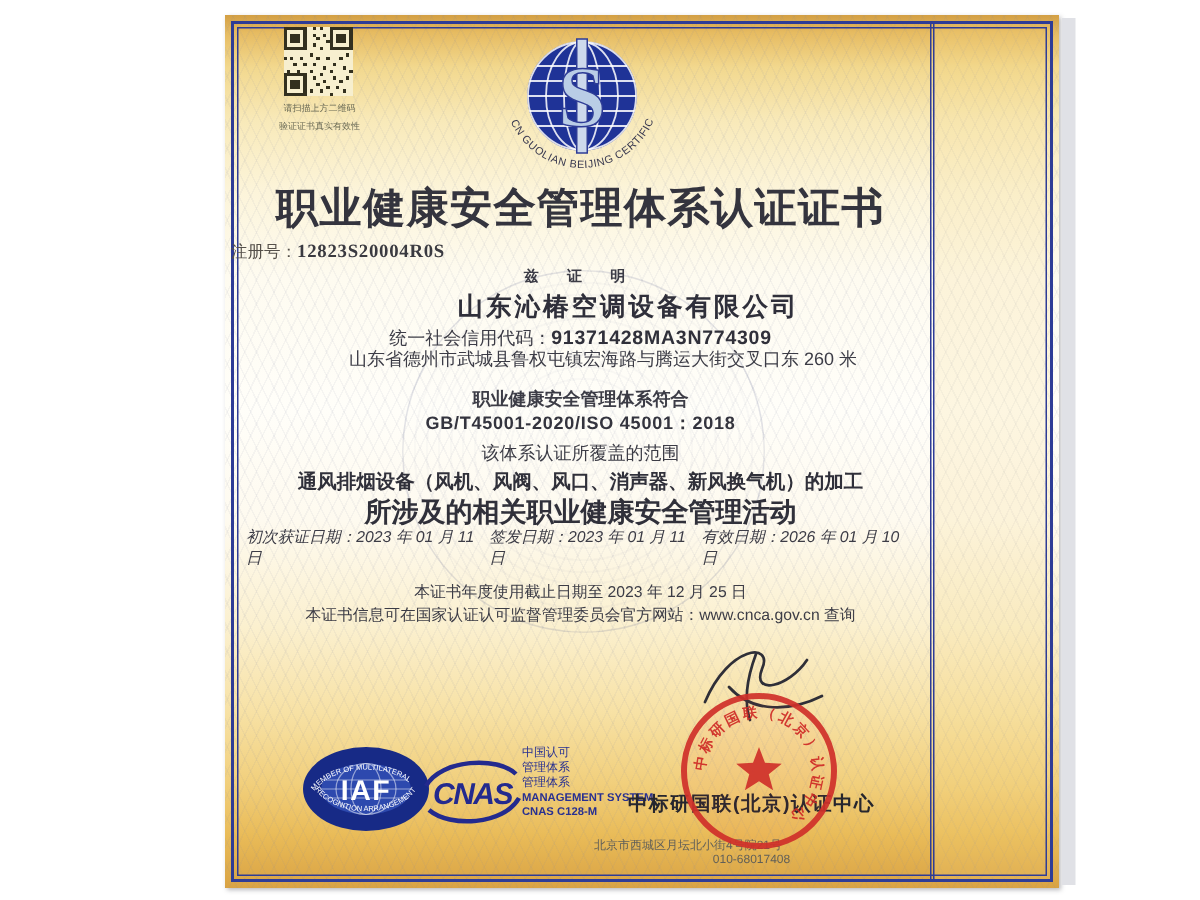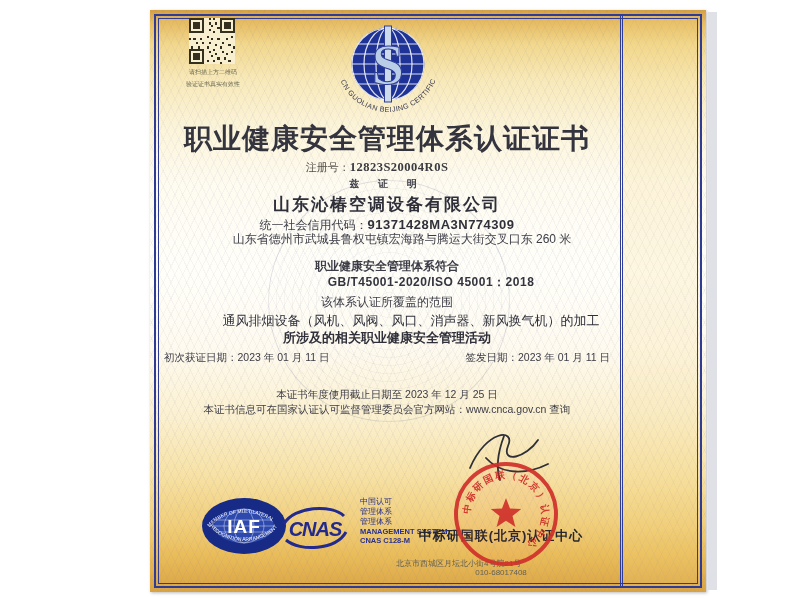--- a/index.html
+++ b/index.html
@@ -23,41 +23,41 @@
     background:rgba(244,214,130,.20);}
   .fold-line{position:absolute;left:470px;top:4px;bottom:4px;width:0;
     border-left:3px double #2e3c96;}
   .scan-edge{position:absolute;left:708px;top:12px;width:9px;height:578px;background:#e0e1e6;}
   .line{position:absolute;left:4px;width:466px;text-align:center;color:#3c3c46;}
   .qr{position:absolute;left:38px;top:8px;width:48px;height:46px;}
   .qr-cap{position:absolute;left:18px;width:90px;text-align:center;font-size:6px;
     color:#6a6a55;letter-spacing:0;}
   .logo{position:absolute;left:178px;top:12px;width:120px;height:104px;}
   .title{top:110px;font-size:28px;font-weight:bold;color:#34343e;letter-spacing:1px;}
-  .reg{top:150px;text-align:center;padding-right:20px;width:446px;font-size:11px;color:#55504a;}
+  .reg{top:150px;text-align:left;padding-right:20px;width:446px;font-size:11px;color:#55504a;}
   .reg b{font-family:"Liberation Serif",serif;font-size:12.5px;color:#3a3a40;letter-spacing:.5px;}
   .certify{top:167px;font-size:10px;font-weight:600;letter-spacing:8px;}
-  .company{top:183px;font-size:17px;font-weight:bold;color:#2f2f3a;letter-spacing:2px;}
+  .company{top:183px;font-size:17px;font-weight:bold;color:#2f2f3a;letter-spacing:2px;padding-left:32px;}
   .credit{top:207px;font-size:12px;}
   .credit b{font-size:13px;color:#30303a;letter-spacing:.5px;}
   .addr{top:221px;font-size:12px;margin-left:15px;}
   .conform{top:248px;font-size:12px;font-weight:bold;}
-  .standard{top:264px;font-size:12px;font-weight:bold;letter-spacing:.5px;color:#34343e;padding-left:44px;}
+  .standard{top:264px;font-size:12px;font-weight:bold;letter-spacing:.5px;color:#34343e;}
   .scopeT{top:284px;font-size:12px;}
-  .scope1{top:302px;font-size:13px;font-weight:normal;color:#30303a;margin-left:24px;}
-  .scope2{top:319px;font-size:13px;font-weight:bold;color:#30303a;}
+  .scope1{top:302px;font-size:13px;font-weight:bold;color:#30303a;}
+  .scope2{top:319px;font-size:18px;font-weight:bold;color:#30303a;}
   .dates{top:341px;left:14px;width:446px;display:flex;justify-content:space-between;
-    font-size:10.5px;color:#3c3c46;text-align:left;position:absolute;}
+    font-size:10.5px;color:#3c3c46;text-align:left;position:absolute;font-style:italic;}
   .note1{top:363px;font-size:10.5px;}
   .note2{top:378px;font-size:10.5px;}
   .note3{top:393px;font-size:10.5px;}
   .iaf{position:absolute;left:50px;top:486px;width:88px;height:60px;}
   .cnas{position:absolute;left:132px;top:492px;width:66px;height:52px;}
   .cnas-text{position:absolute;left:198px;top:487px;width:120px;text-align:left;
-    color:#283091;font-size:8px;line-height:10px;margin-left:12px;}
+    color:#283091;font-size:8px;line-height:10px;}
   .cnas-text .b{font-weight:bold;font-size:7.5px;line-height:9px;}
   .issuer{position:absolute;left:246px;top:517px;width:210px;text-align:center;
     font-size:13px;font-weight:bold;color:#26262e;letter-spacing:1px;}
   .iss-addr{position:absolute;left:246px;top:548px;width:210px;
     font-size:8px;color:#605f58;}
   .iss-phone{position:absolute;left:246px;top:558px;width:210px;text-align:center;
     font-size:8px;color:#605f58;}
   .signature{position:absolute;left:308px;top:414px;width:100px;height:62px;}
   .seal{position:absolute;left:300px;top:448px;width:112px;height:112px;opacity:.92;}
 </style>
@@ -164,20 +164,21 @@
   <div class="line addr">山东省德州市武城县鲁权屯镇宏海路与腾运大街交叉口东 260 米</div>
   <div class="line conform">职业健康安全管理体系符合</div>
   <div class="line standard">GB/T45001-2020/ISO 45001：2018</div>
   <div class="line scopeT">该体系认证所覆盖的范围</div>
   <div class="line scope1">通风排烟设备（风机、风阀、风口、消声器、新风换气机）的加工</div>
   <div class="line scope2">所涉及的相关职业健康安全管理活动</div>
 
   <div class="dates">
     <span><span>初次获证日期：</span><span>2023 年 01 月 11 日</span></span>
     <span><span>签发日期：</span><span>2023 年 01 月 11 日</span></span>
+    <span><span>有效日期：</span><span>2026 年 01 月 10 日</span></span>
   </div>
 
   <div class="line note2">本证书年度使用截止日期至 2023 年 12 月 25 日</div>
   <div class="line note3">本证书信息可在国家认证认可监督管理委员会官方网站：www.cnca.gov.cn 查询</div>
 
   <svg class="iaf" viewBox="0 0 88 60">
     <ellipse cx="44" cy="30" rx="42" ry="28" fill="#172a86"></ellipse>
     <ellipse cx="44" cy="30" rx="30" ry="17" fill="#2d49ae"></ellipse>
     <g stroke="rgba(255,255,255,.5)" stroke-width=".8" fill="none">
       <ellipse cx="44" cy="30" rx="10" ry="17"></ellipse>

